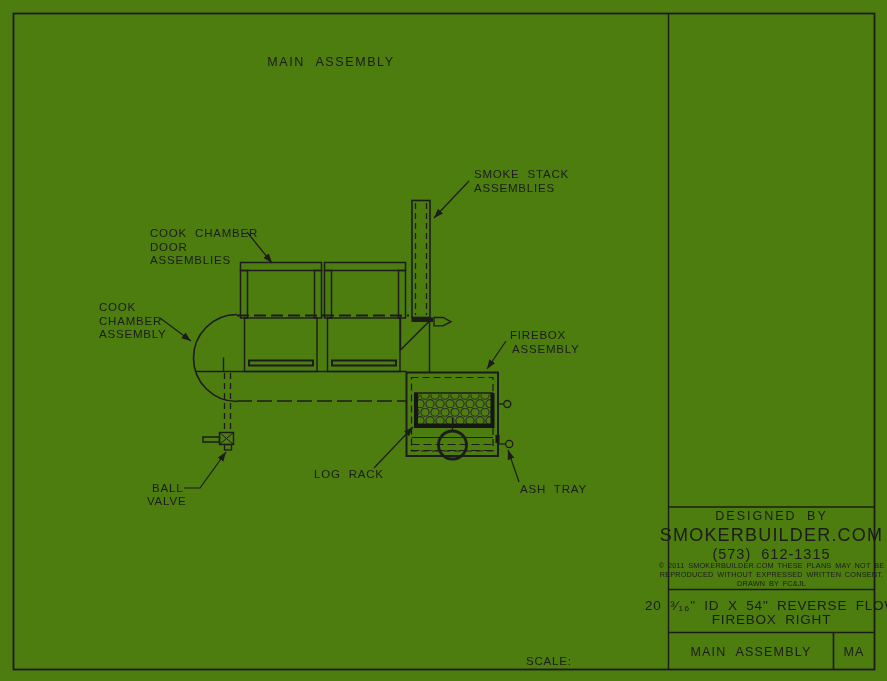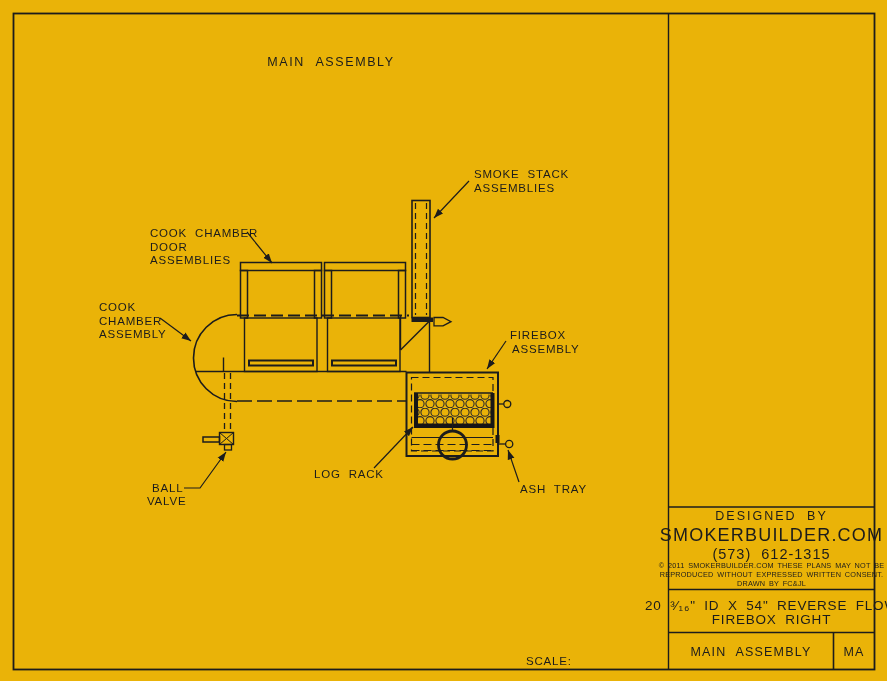--- a/index.html
+++ b/index.html
@@ -1,17 +1,17 @@
 <!DOCTYPE html>
 <html><head>
 <meta charset="utf-8">
 <style>
   html,body{margin:0;padding:0;background:#e8e8e8;}
   #sheet{
-    position:relative;width:887px;height:681px;background:#eab308;
+    position:relative;width:887px;height:681px;background:#4d7c0f;
     font-family:"Liberation Sans",sans-serif;overflow:hidden;
   }
   svg{position:absolute;left:0;top:0;}
   text{fill:#1c1c1c;}
   .callout{font-size:11.5px;letter-spacing:.8px;word-spacing:4px;}
   .viewtitle{font-size:12.5px;letter-spacing:1.6px;word-spacing:6px;}
   .tb-small{font-size:7.3px;letter-spacing:.2px;word-spacing:1.5px;}
   .tb-designed{font-size:12.5px;letter-spacing:2px;word-spacing:5px;}
   .tb-company{font-size:18px;letter-spacing:1.2px;}
   .tb-phone{font-size:14.5px;letter-spacing:1px;word-spacing:5px;}

